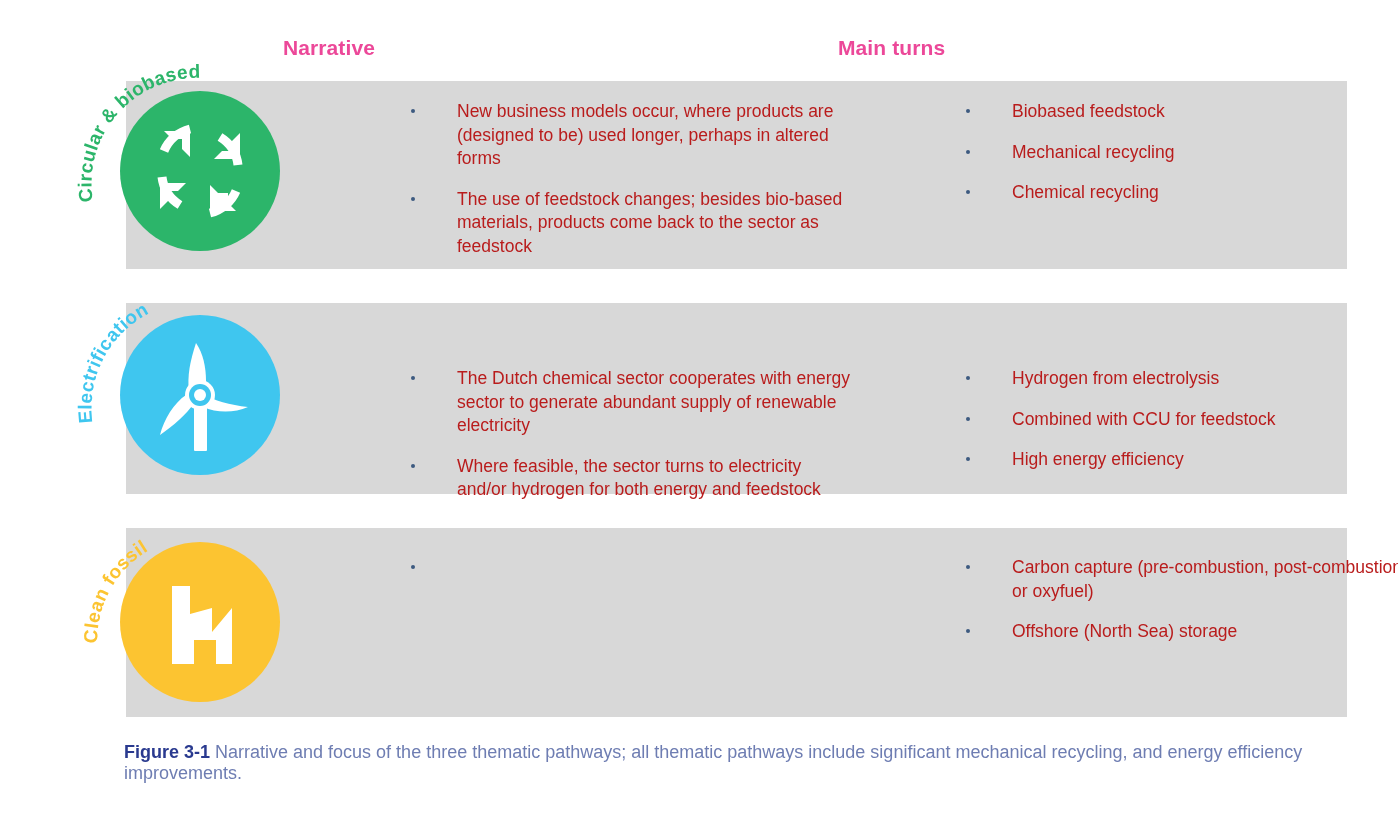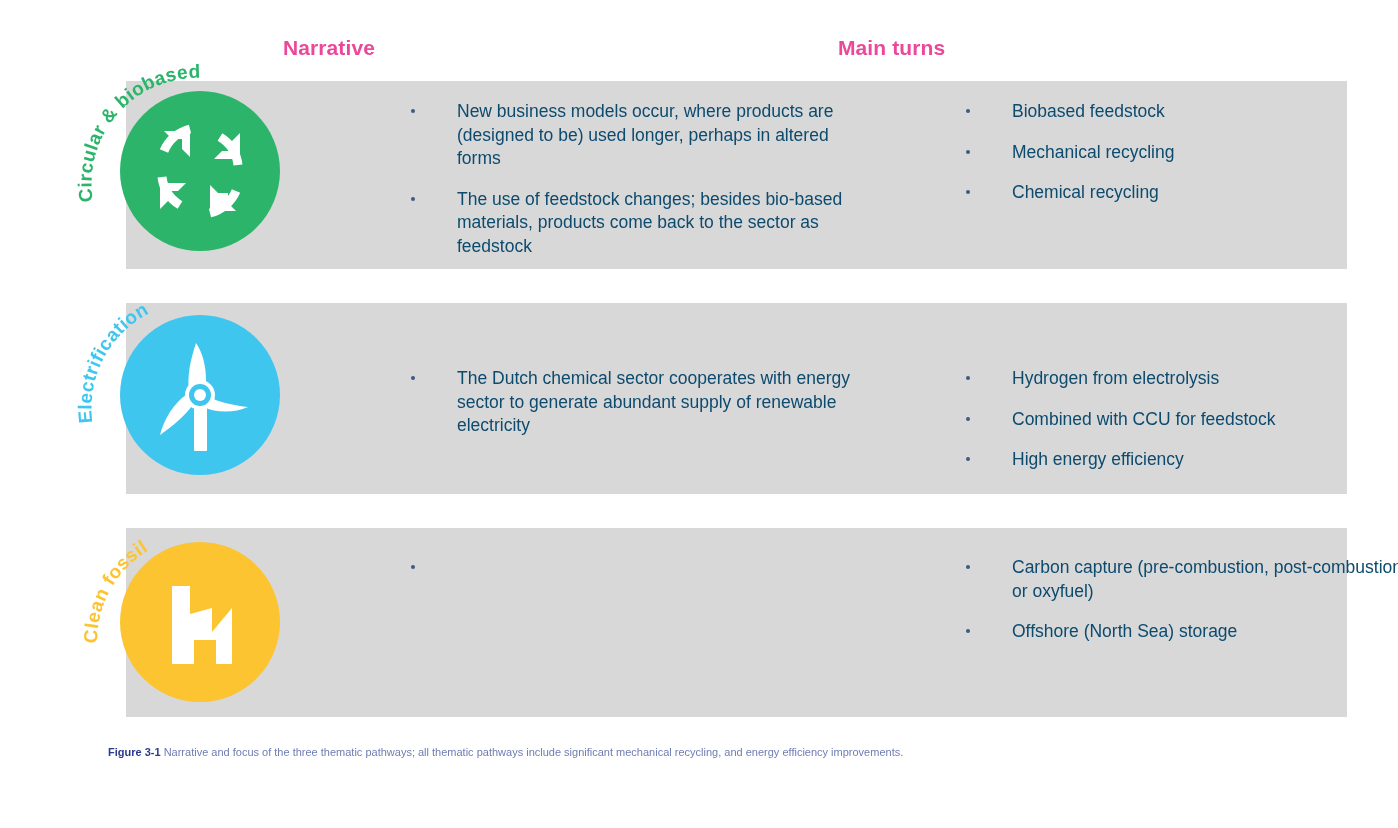--- a/index.html
+++ b/index.html
@@ -104,29 +104,29 @@
   }
   .bullet-item:last-child { margin-bottom: 0; }
   .bullet-dot {
     position: absolute;
     left: 2px;
     top: 9px;
     width: 4px; height: 4px;
     background: #3d5a80;
     border-radius: 50%;
   }
-  .bullet-text { display: block; color: #0c4a6e; }
+  .bullet-text { display: block; color: #b91c1c; }
 
   
   #caption {
     position: absolute;
-    left: 108px;
+    left: 124px;
     top: 742px;
     width: 1210px;
-    font-size: 11px;
+    font-size: 18px;
     line-height: 21px;
     color: #6e7db2;
   }
   #caption .cap-label {
     font-weight: bold;
     color: #2a3a8f;
   }
 </style>
 </head>
 <body>
@@ -232,20 +232,24 @@
         </div>
 
       </div>
     </div>
 
     <div class="bullets col-narrative">
       <div class="bullet-item">
         <span class="bullet-dot"></span>
         <span class="bullet-text">The Dutch chemical sector cooperates with energy sector to generate abundant supply of renewable electricity</span>
       </div>
+      <div class="bullet-item">
+        <span class="bullet-dot"></span>
+        <span class="bullet-text">Where feasible, the sector turns to electricity and/or hydrogen for both energy and feedstock</span>
+      </div>
     </div>
 
     <div class="bullets col-focus">
       <div class="bullet-item">
         <span class="bullet-dot"></span>
         <span class="bullet-text">Hydrogen from electrolysis</span>
       </div>
       <div class="bullet-item">
         <span class="bullet-dot"></span>
         <span class="bullet-text">Combined with CCU for feedstock</span>

